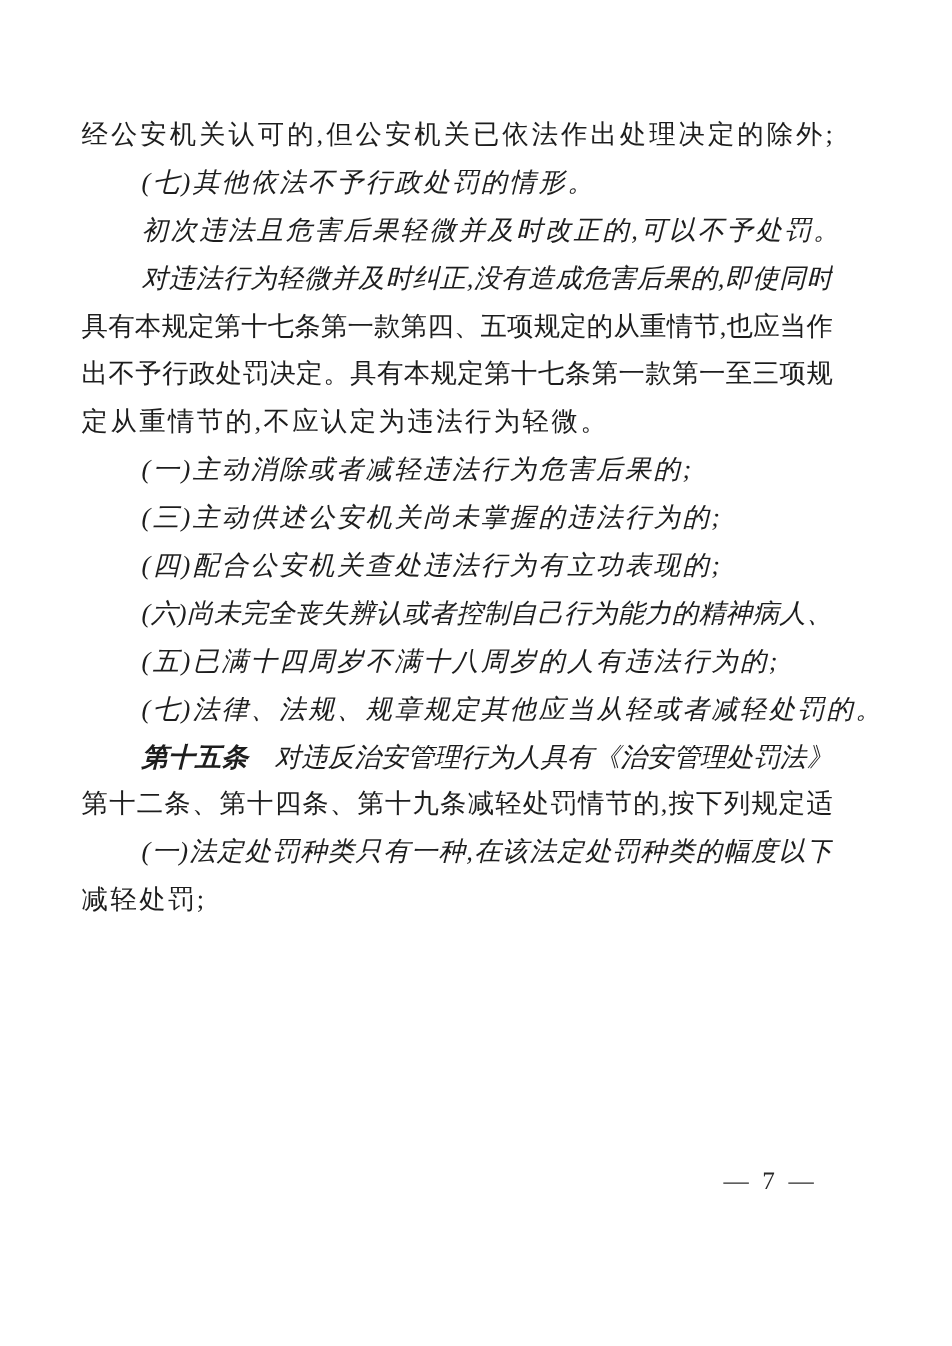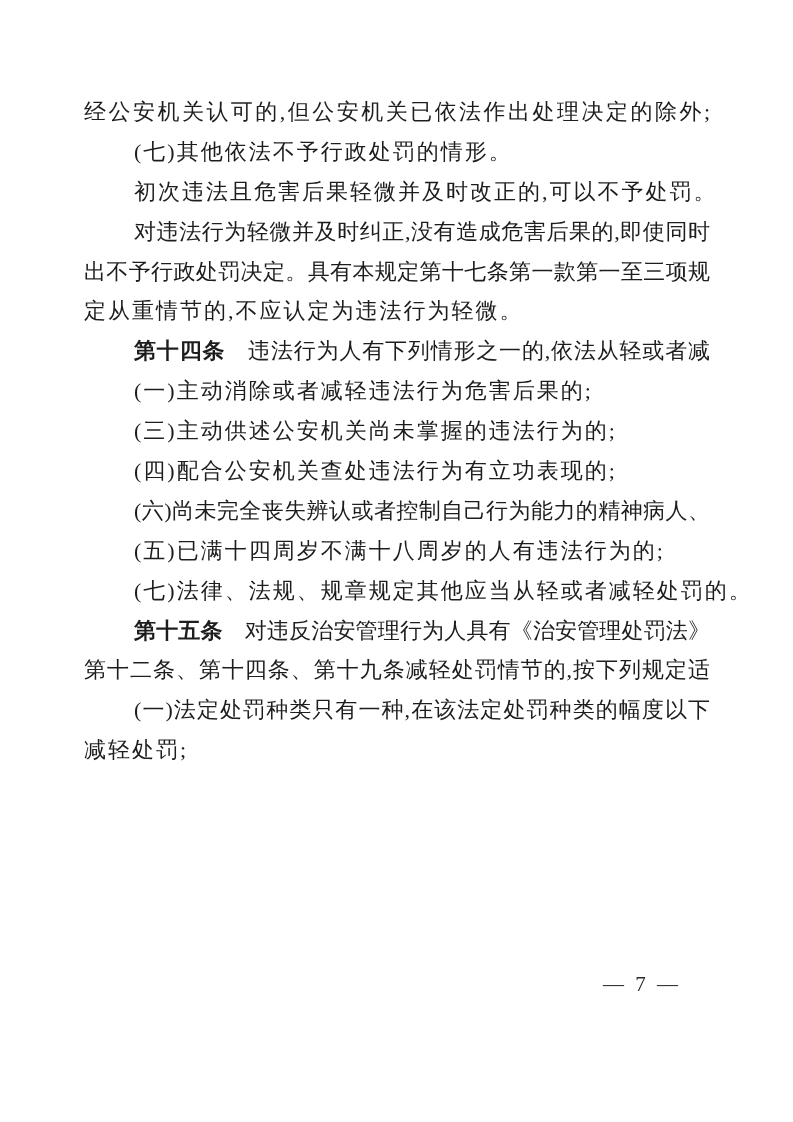--- a/index.html
+++ b/index.html
@@ -11,34 +11,35 @@
     position: relative;
     width: 793px;
     height: 1122px;
     background: #ffffff;
     overflow: hidden;
     font-family: "Liberation Serif", "DejaVu Serif", serif;
     color: #1d1d1d;
   }
   .doc-body {
     position: absolute;
-    left: 84px;
+    left: 68px;
     top: 92px;
     width: 626px;
   }
   .line {
     font-size: 22px;
     line-height: 39.9px;
     height: 39.9px;
     letter-spacing: 2px;
     white-space: nowrap;
     text-align: left;
   }
   .line.indent {
     text-indent: 50px;
+    font-style: italic;
   }
   .line.justify {
     white-space: normal;
     letter-spacing: 0;
     text-align: justify;
     text-align-last: justify;
     overflow: hidden;
   }
   .article-no {
     font-weight: bold;
@@ -56,23 +57,23 @@
 </style>
 </head>
 <body>
 
 <div class="page">
   <div class="doc-body" id="doc-body">
       <div class="line justify">经公安机关认可的,但公安机关已依法作出处理决定的除外;</div>
       <div class="line indent">(七)其他依法不予行政处罚的情形。</div>
       <div class="line indent">初次违法且危害后果轻微并及时改正的,可以不予处罚。</div>
       <div class="line indent justify">对违法行为轻微并及时纠正,没有造成危害后果的,即使同时</div>
+      <div class="line justify">具有本规定第十七条第一款第四、五项规定的从重情节,也应当作</div>
       <div class="line justify">出不予行政处罚决定。具有本规定第十七条第一款第一至三项规</div>
       <div class="line">定从重情节的,不应认定为违法行为轻微。</div>
-      <div class="line indent justify"><span class="article-no">第十四条</span><span>　违法行为人有下列情形之一的,依法从轻或者减</span></div>
       <div class="line indent">(一)主动消除或者减轻违法行为危害后果的;</div>
       <div class="line indent">(三)主动供述公安机关尚未掌握的违法行为的;</div>
       <div class="line indent">(四)配合公安机关查处违法行为有立功表现的;</div>
       <div class="line indent justify">(六)尚未完全丧失辨认或者控制自己行为能力的精神病人、</div>
       <div class="line indent">(五)已满十四周岁不满十八周岁的人有违法行为的;</div>
       <div class="line indent">(七)法律、法规、规章规定其他应当从轻或者减轻处罚的。</div>
       <div class="line indent justify"><span class="article-no">第十五条</span><span>　对违反治安管理行为人具有《治安管理处罚法》</span></div>
       <div class="line justify">第十二条、第十四条、第十九条减轻处罚情节的,按下列规定适用:</div>
       <div class="line indent justify">(一)法定处罚种类只有一种,在该法定处罚种类的幅度以下</div>
       <div class="line">减轻处罚;</div>

